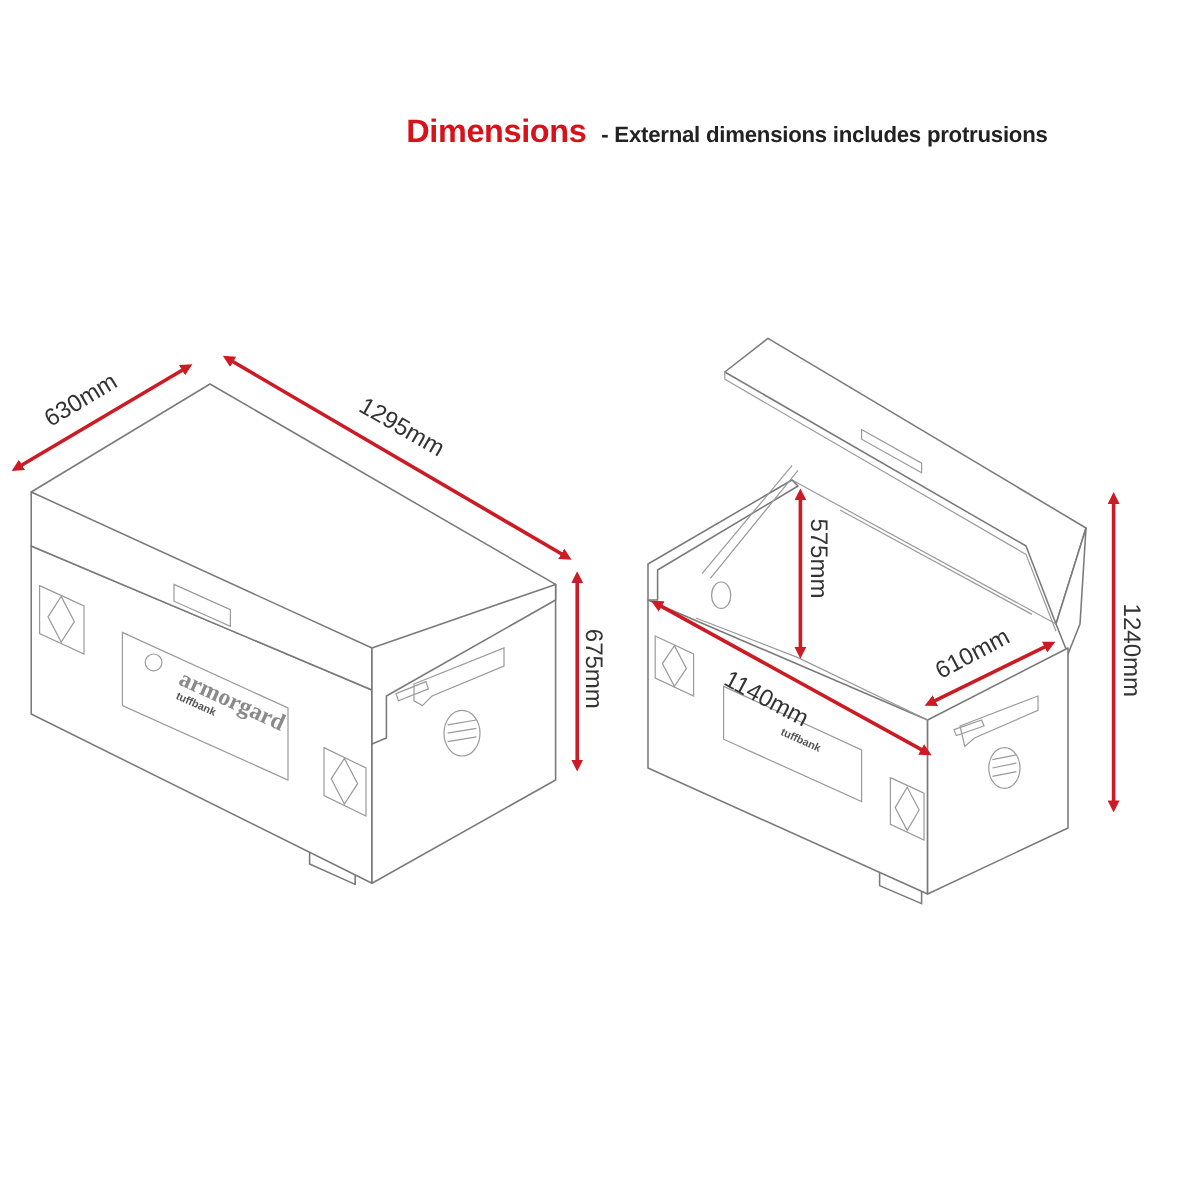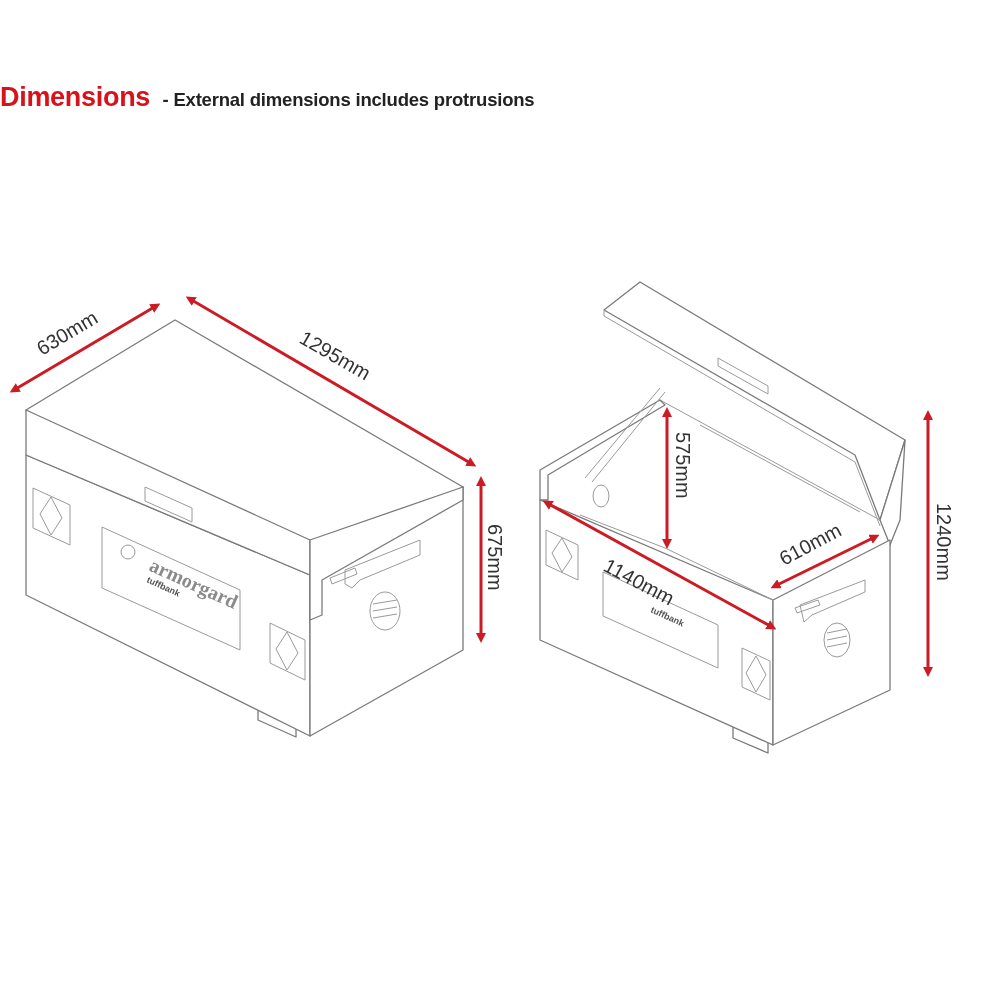--- a/index.html
+++ b/index.html
@@ -1,17 +1,17 @@
 <!DOCTYPE html>
 <html><head>
   <meta charset="utf-8">
   <style>
     html, body { margin: 0; padding: 0; background: #ffffff; }
     body { width: 1000px; height: 1000px; position: relative; overflow: hidden; font-family: "Liberation Sans", sans-serif; }
-    .header { position: absolute; top: 82px; left: 0; width: 873px; text-align: left; white-space: nowrap; }
+    .header { position: absolute; top: 94px; left: 0; width: 873px; text-align: right; white-space: nowrap; }
     .title-main { color: #d8121b; font-weight: bold; font-size: 27px; letter-spacing: -0.3px; }
     .title-sub { color: #222222; font-weight: bold; font-size: 18.5px; margin-left: 8px; letter-spacing: -0.2px; }
     svg.diagram { position: absolute; left: 0; top: 0; }
     .dimlabel { font-family: "Liberation Sans", sans-serif; font-size: 20px; fill: #333333; }
     .outline { fill: #ffffff; stroke: #7a7a7a; stroke-width: 1.3; stroke-linejoin: round; }
     .thin { fill: none; stroke: #9a9a9a; stroke-width: 1; }
     .arrow { stroke: #cc1b24; stroke-width: 3; fill: none; }
     .logo { font-family: "Liberation Serif", serif; font-size: 20px; fill: #8a8a8a; font-weight: bold; }
     .logo-sub { font-family: "Liberation Sans", sans-serif; font-size: 9px; fill: #555; font-weight: bold; }
   </style>

